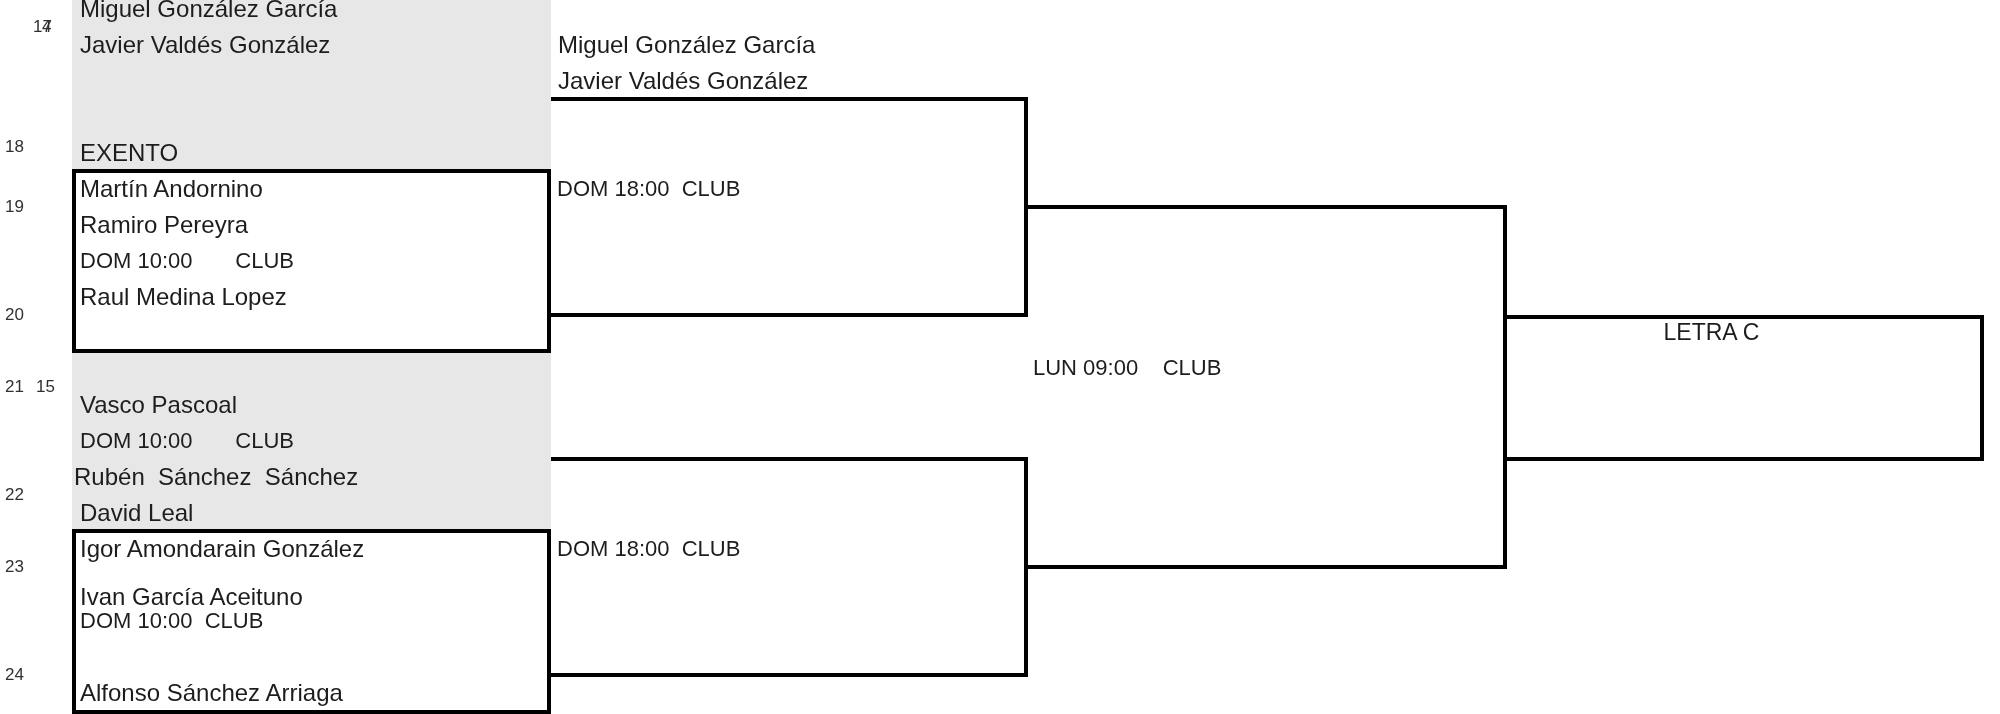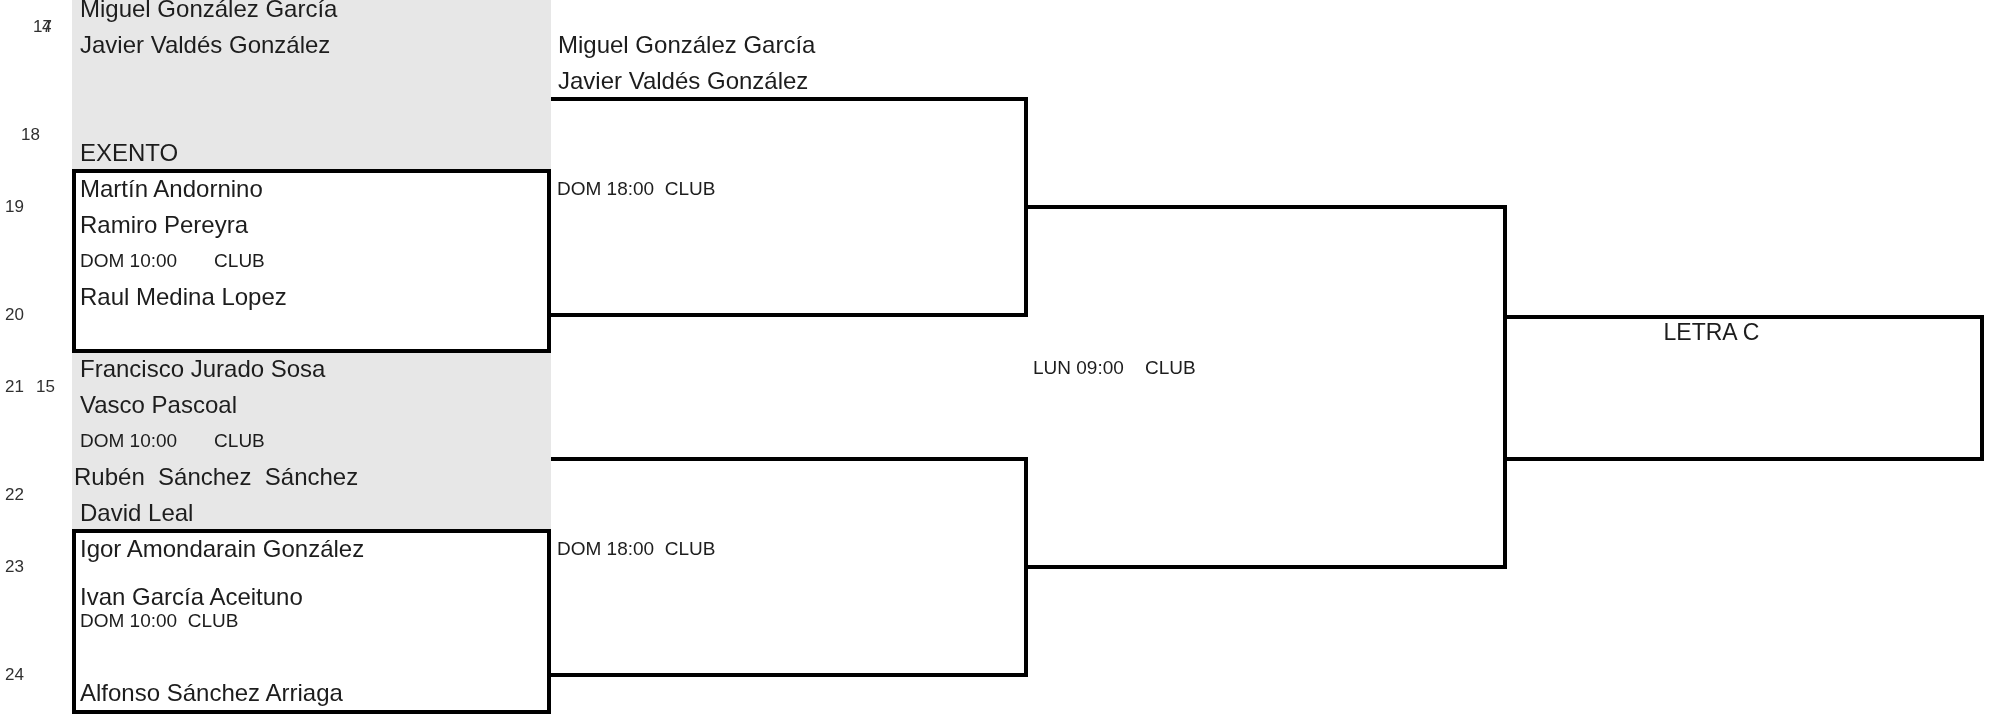--- a/index.html
+++ b/index.html
@@ -13,21 +13,21 @@
     color: var(--text, #1d1d1d);
   }
   .abs { position: absolute; }
   .txt {
     position: absolute;
     transform: translateY(-52%);
     white-space: pre;
     line-height: 1;
   }
   .name  { font-size: 24px; color: var(--text, #1d1d1d); }
-  .sched { font-size: 19px; color: var(--text, #1d1d1d); }
+  .sched { font-size: 22px; color: var(--text, #1d1d1d); }
   .rowlab {
     font-size: 17px;
     color: var(--label, #303030);
     width: 24px;
     text-align: right;
   }
   .seed { font-size: 17px; color: var(--label, #303030); }
   .finallab {
     font-size: 23px;
     text-align: center;
@@ -65,41 +65,40 @@
   <div class="abs mbox no-left" style="left:551px; top:457px; width:477px; height:220px;"></div>
 
   <div class="abs hl" style="left:1024px; top:205px; width:483px; height:4px;"></div>
   <div class="abs hl" style="left:1024px; top:565px; width:483px; height:4px;"></div>
   <div class="abs vl" style="left:1503px; top:205px; width:4px; height:364px;"></div>
 
   <div class="abs mbox" style="left:1503px; top:315px; width:481px; height:146px;"></div>
   <div class="txt finallab" style="left:1503px; top:333px; width:417px;">LETRA C</div>
 
   <div class="txt rowlab" style="left:0; top:27px;padding-left:28px;">17</div>
-  <div class="txt rowlab" style="left:0; top:135px;padding-left:16px;">18</div>
+  <div class="txt rowlab" style="left:0; top:147px;">18</div>
   <div class="txt rowlab" style="left:0; top:207px;">19</div>
   <div class="txt rowlab" style="left:0; top:315px;">20</div>
   <div class="txt rowlab" style="left:0; top:387px;">21</div>
   <div class="txt rowlab" style="left:0; top:495px;">22</div>
   <div class="txt rowlab" style="left:0; top:567px;">23</div>
   <div class="txt rowlab" style="left:0; top:675px;">24</div>
 
   <div class="txt seed" style="left:42px; top:27px;">4</div>
   <div class="txt seed" style="left:36px; top:387px;">15</div>
 
   <div class="txt name" style="left:80px; top:9px;">Miguel González García</div>
   <div class="txt name" style="left:80px; top:45px;">Javier Valdés González</div>
   <div class="txt name" style="left:80px; top:153px;">EXENTO</div>
 
   <div class="txt name" style="left:80px; top:189px;">Martín Andornino</div>
   <div class="txt name" style="left:80px; top:225px;">Ramiro Pereyra</div>
   <div class="txt sched" style="left:80px; top:261px;">DOM 10:00       CLUB</div>
   <div class="txt name" style="left:80px; top:297px;">Raul Medina Lopez</div>
 
-  <div class="txt name" style="left:80px; top:369px;">Francisco Jurado Sosa</div>
   <div class="txt name" style="left:80px; top:405px;">Vasco Pascoal</div>
   <div class="txt sched" style="left:80px; top:441px;">DOM 10:00       CLUB</div>
   <div class="txt name" style="left:74px; top:477px;">Rubén  Sánchez  Sánchez</div>
   <div class="txt name" style="left:80px; top:513px;">David Leal</div>
 
   <div class="txt name" style="left:80px; top:549px;">Igor Amondarain González</div>
   <div class="txt name" style="left:80px; top:585px;margin-top:12px;">Ivan García Aceituno</div>
   <div class="txt sched" style="left:80px; top:621px;">DOM 10:00  CLUB</div>
   <div class="txt name" style="left:80px; top:693px;">Alfonso Sánchez Arriaga</div>
 

